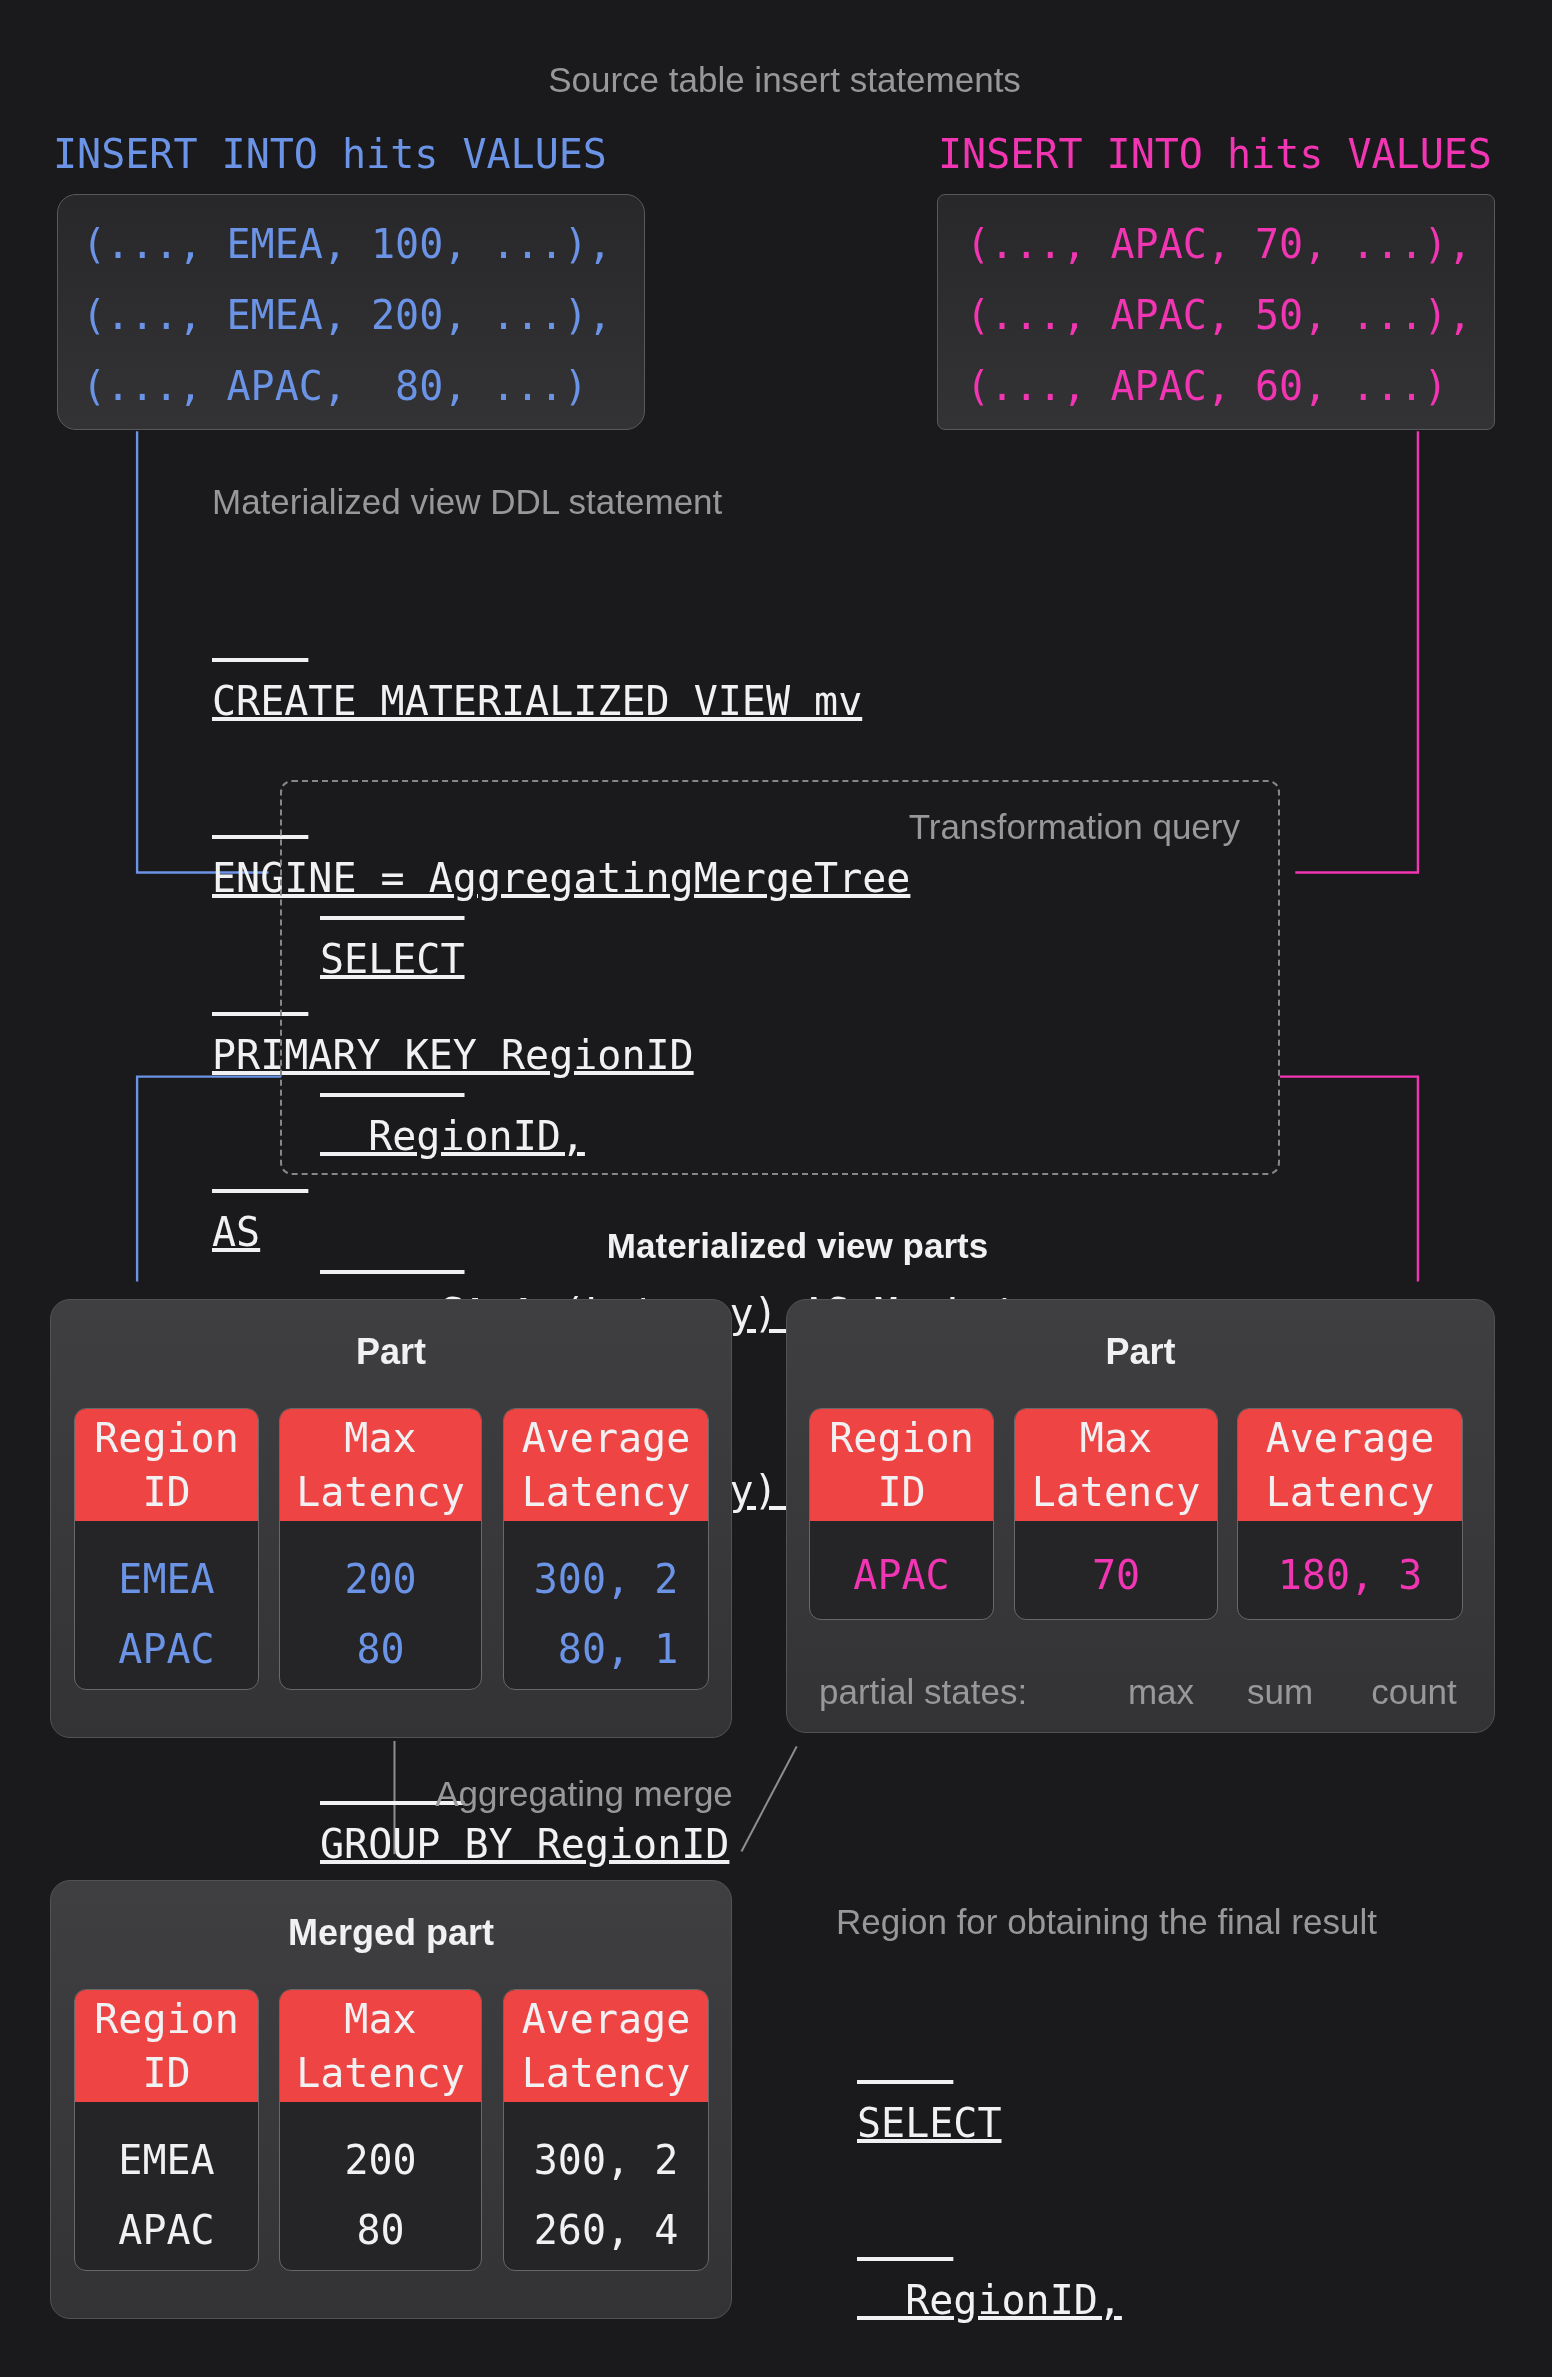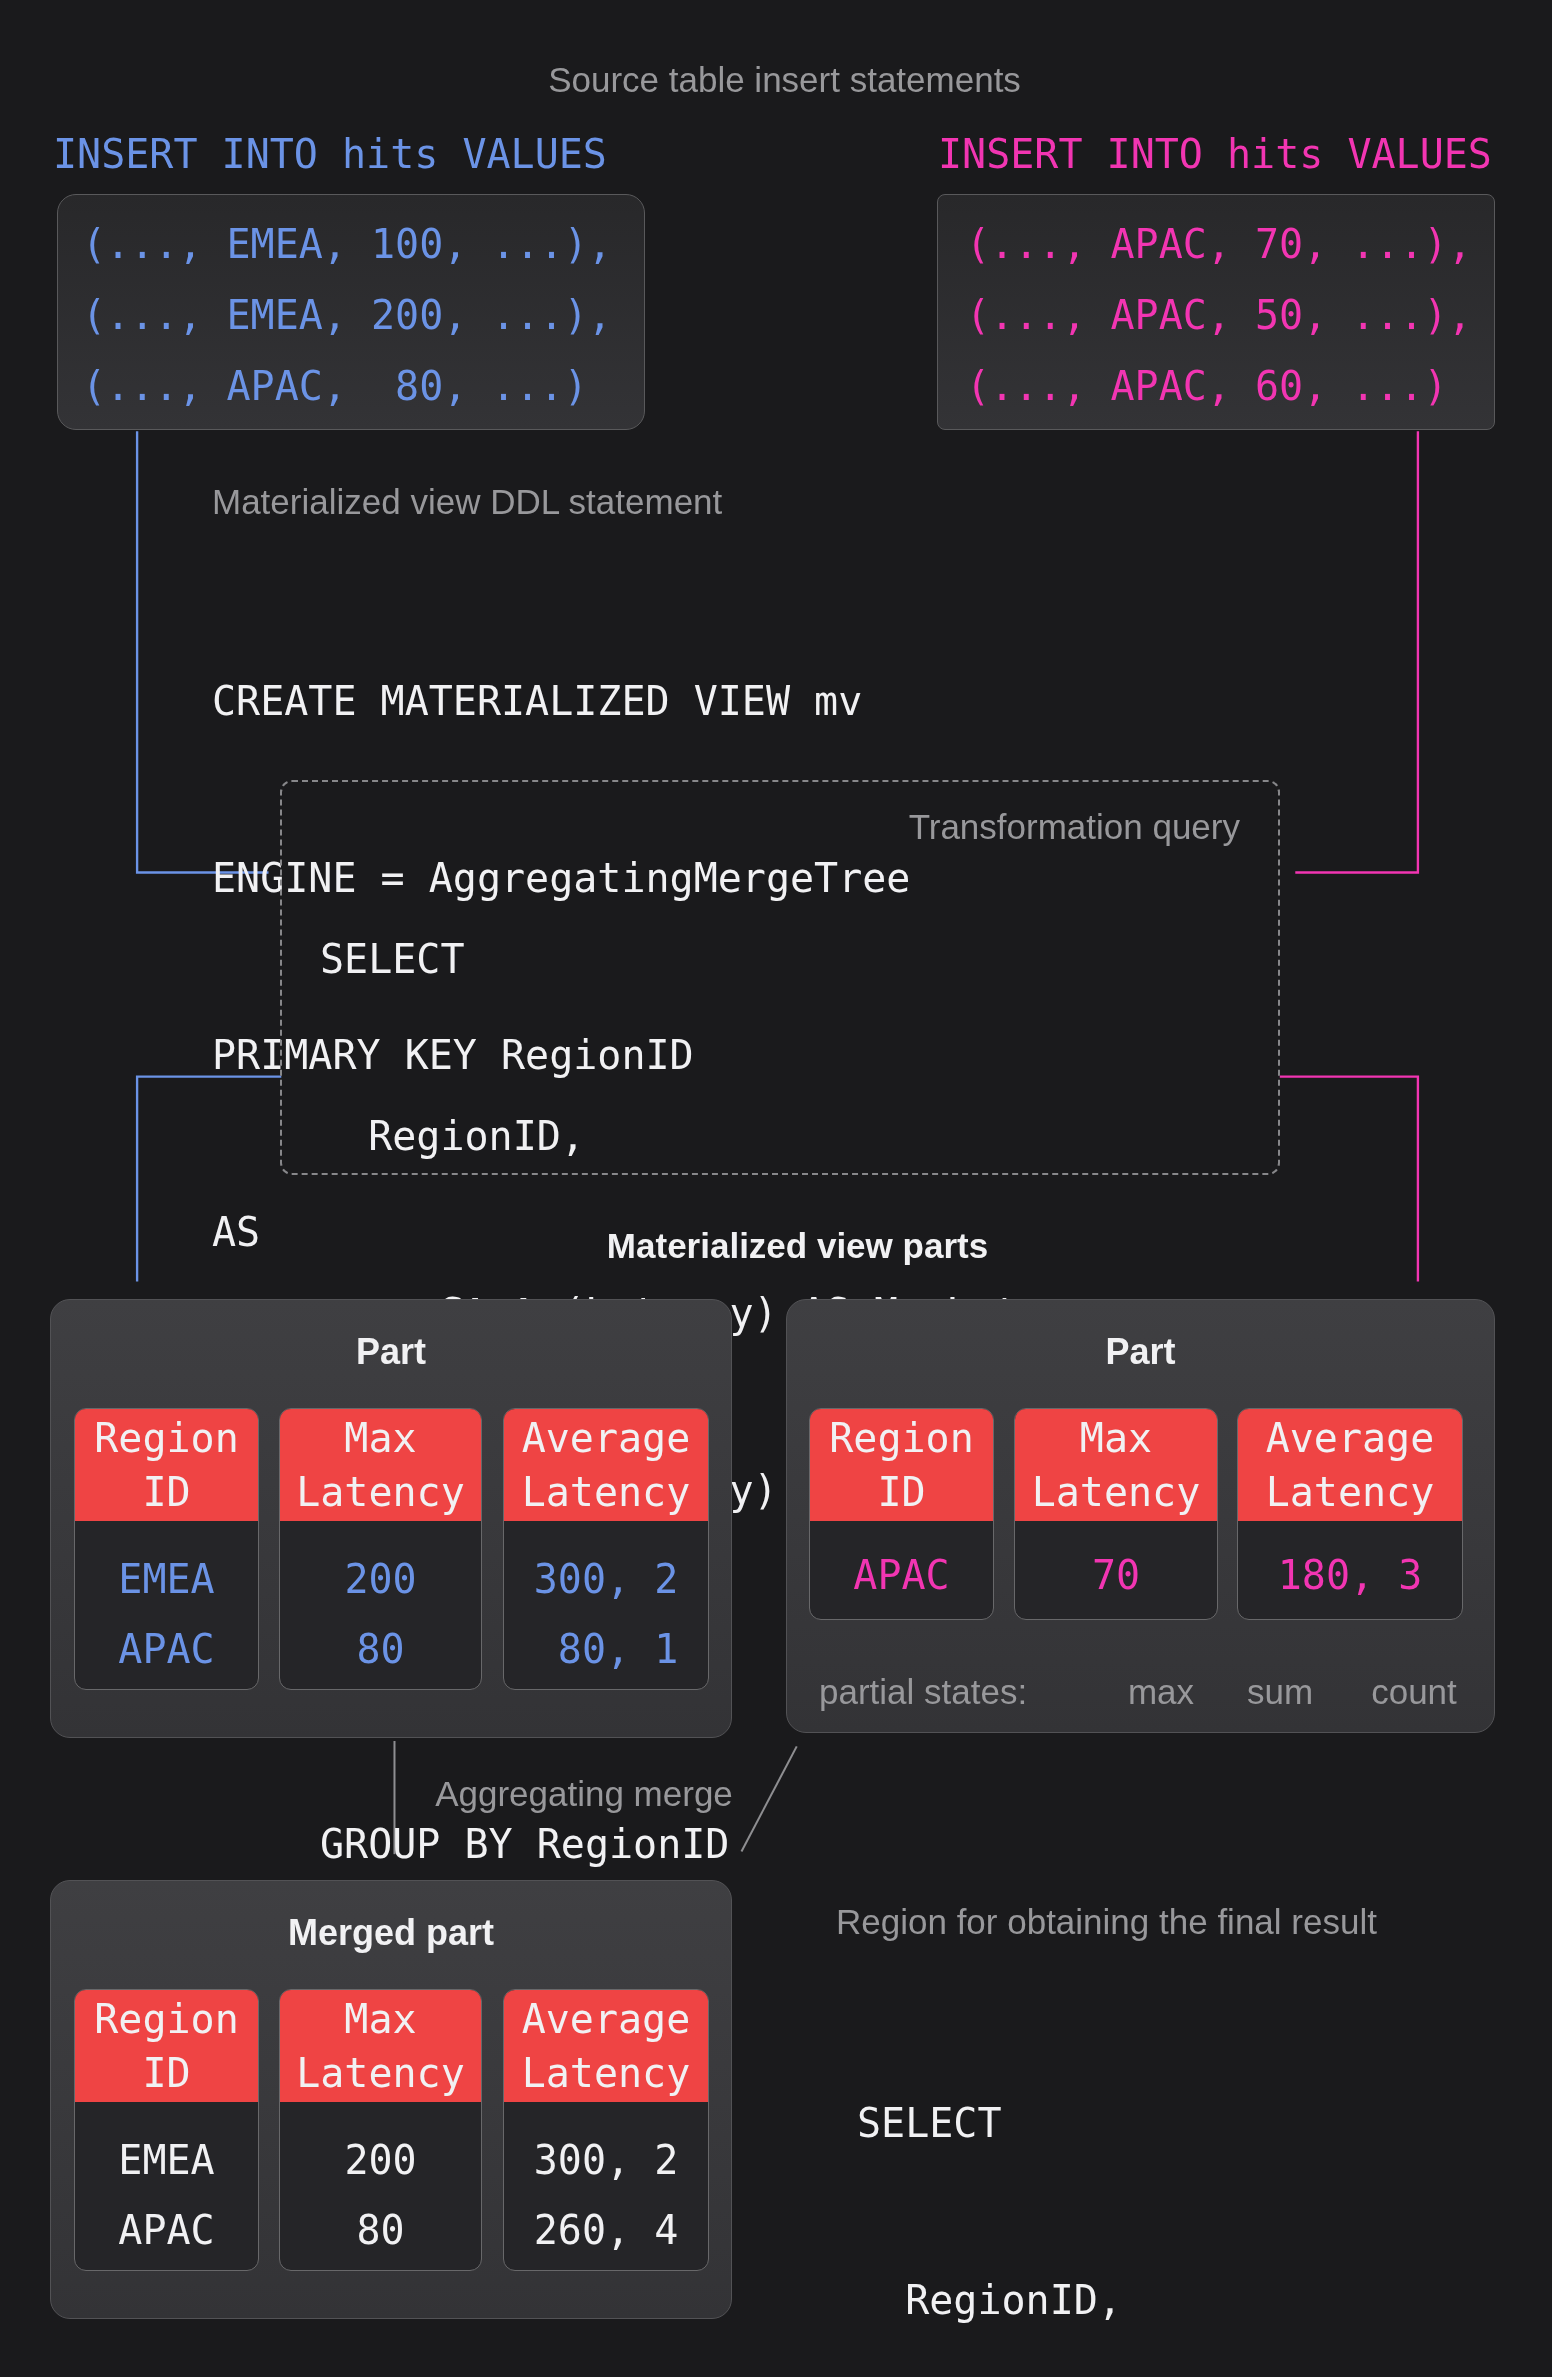--- a/index.html
+++ b/index.html
@@ -27,21 +27,21 @@
 
   .code-label{font-size:40px;line-height:43px;white-space:pre;}
 
   .insert-box{
     width:588px;height:236px;border:1.3px solid #59595B;border-radius:19px;
     background:linear-gradient(180deg,#28282A 0%,#333336 100%);
     padding:13.5px 0 0 24px;
   }
   .insert-box .code-row{font-size:40px;line-height:71px;white-space:pre;}
 
-  .code-block{font-size:40px;line-height:59px;color:var(--c-white);white-space:pre;}
+  .code-block{font-size:40px;line-height:59px;color:var(--c-white);white-space:pre;text-decoration:underline;}
   .code-block .code-line{white-space:pre;}
   .code-line b, .code-line .bold{font-weight:700;}
 
   .dashed-box{
     width:1000px;height:395px;border:2px dashed #87878A;border-radius:12px;
   }
 
   .card{
     width:682px;background:linear-gradient(180deg,#3F3F42 0%,#333336 100%);
     border:1.3px solid #525255;border-radius:20px;

